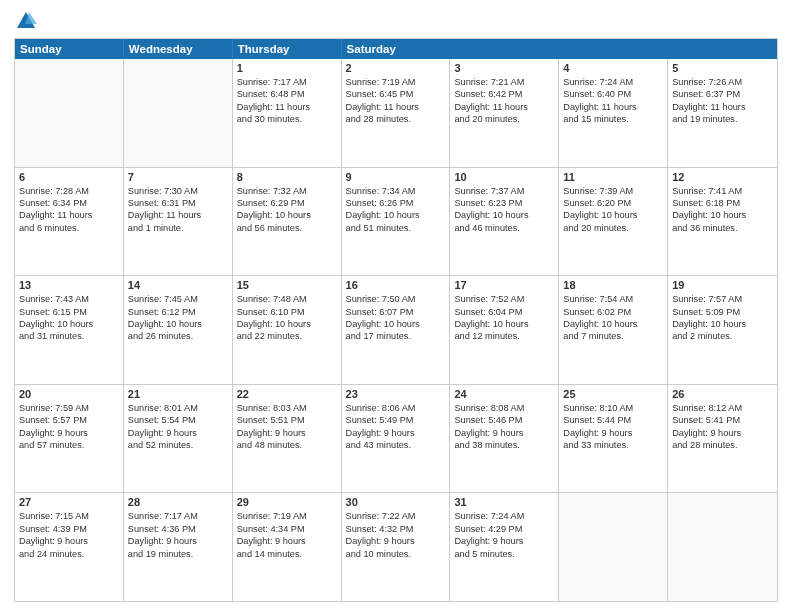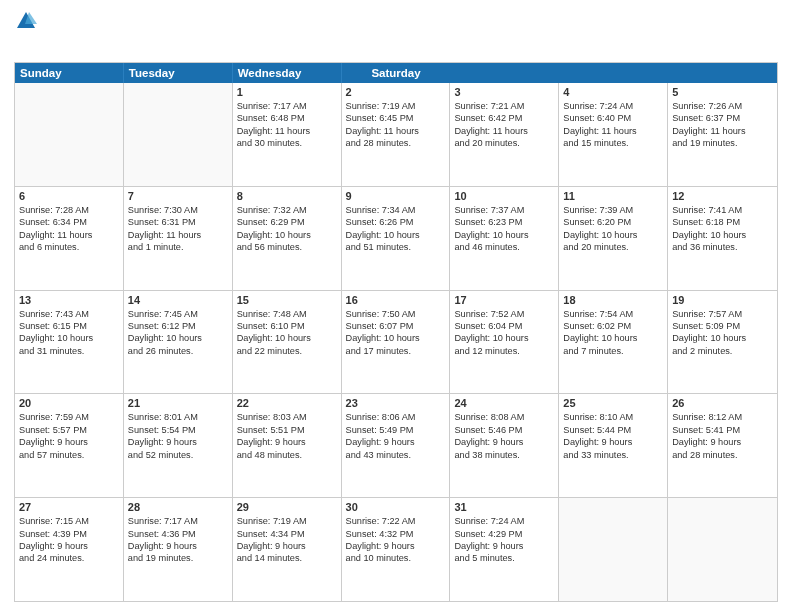--- a/index.html
+++ b/index.html
@@ -9,21 +9,20 @@
       font-family: Arial, sans-serif;
       background: #fff;
       overflow: hidden;
     }
     .page {
       width: 792px;
       height: 612px;
       padding: 10px 14px 10px 14px;
       display: flex;
       flex-direction: column;
-      gap: 24px;
     }
     .header {
       display: flex;
       justify-content: space-between;
       align-items: flex-start;
       margin-bottom: 6px;
     }
     .logo {
       display: flex;
       flex-direction: column;
@@ -67,21 +66,21 @@
       background: #1a6faf;
     }
     .cal-header-cell {
       color: #fff;
       font-size: 11.5px;
       font-weight: bold;
       padding: 4px 5px;
       text-align: left;
       border-right: 1px solid #2a7fbf;
     }
-    .cal-header-cell:last-child { border-right: none; text-align: center; }
+    .cal-header-cell:last-child { border-right: none; }
     .cal-body {
       flex: 1;
       display: flex;
       flex-direction: column;
     }
     .cal-row {
       display: grid;
       grid-template-columns: repeat(7, 1fr);
       flex: 1;
       border-top: 1px solid #ccc;
@@ -128,22 +127,22 @@
     </div>
     <div class="title-block">
       <div class="month-title"></div>
       <div class="location"></div>
     </div>
   </div>
 
   <div class="calendar">
     <div class="cal-header">
     <div class="cal-header-cell">Sunday</div>
-        <div class="cal-header-cell">Tuesday</div>
         <div class="cal-header-cell">Wednesday</div>
+        <div class="cal-header-cell">Thursday</div>
         <div class="cal-header-cell">Saturday</div>
       </div>
     <div class="cal-body">
     <div class="cal-row">
           <div class="cal-cell empty"></div>
           <div class="cal-cell empty"></div>
           <div class="cal-cell">
             <span class="day-num">1</span>
             <span class="cell-line">Sunrise: 7:17 AM</span>
             <span class="cell-line">Sunset: 6:48 PM</span>

